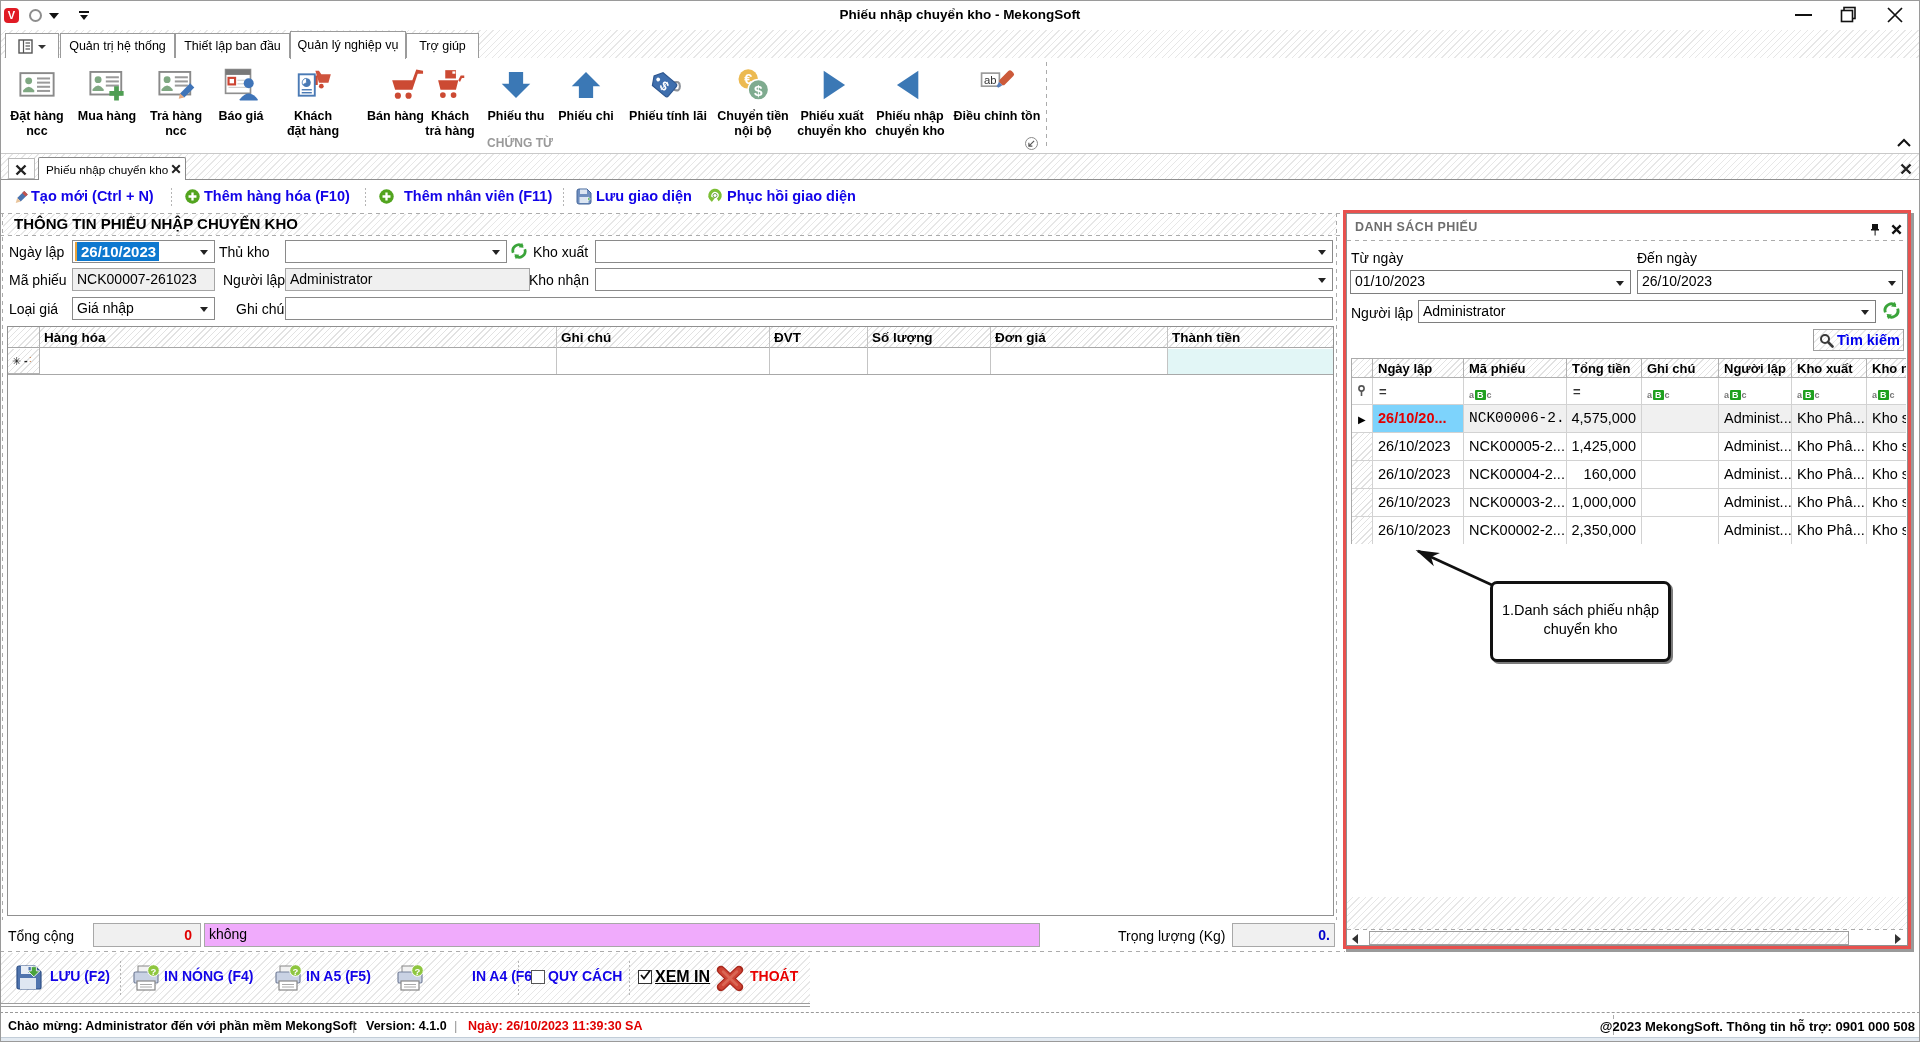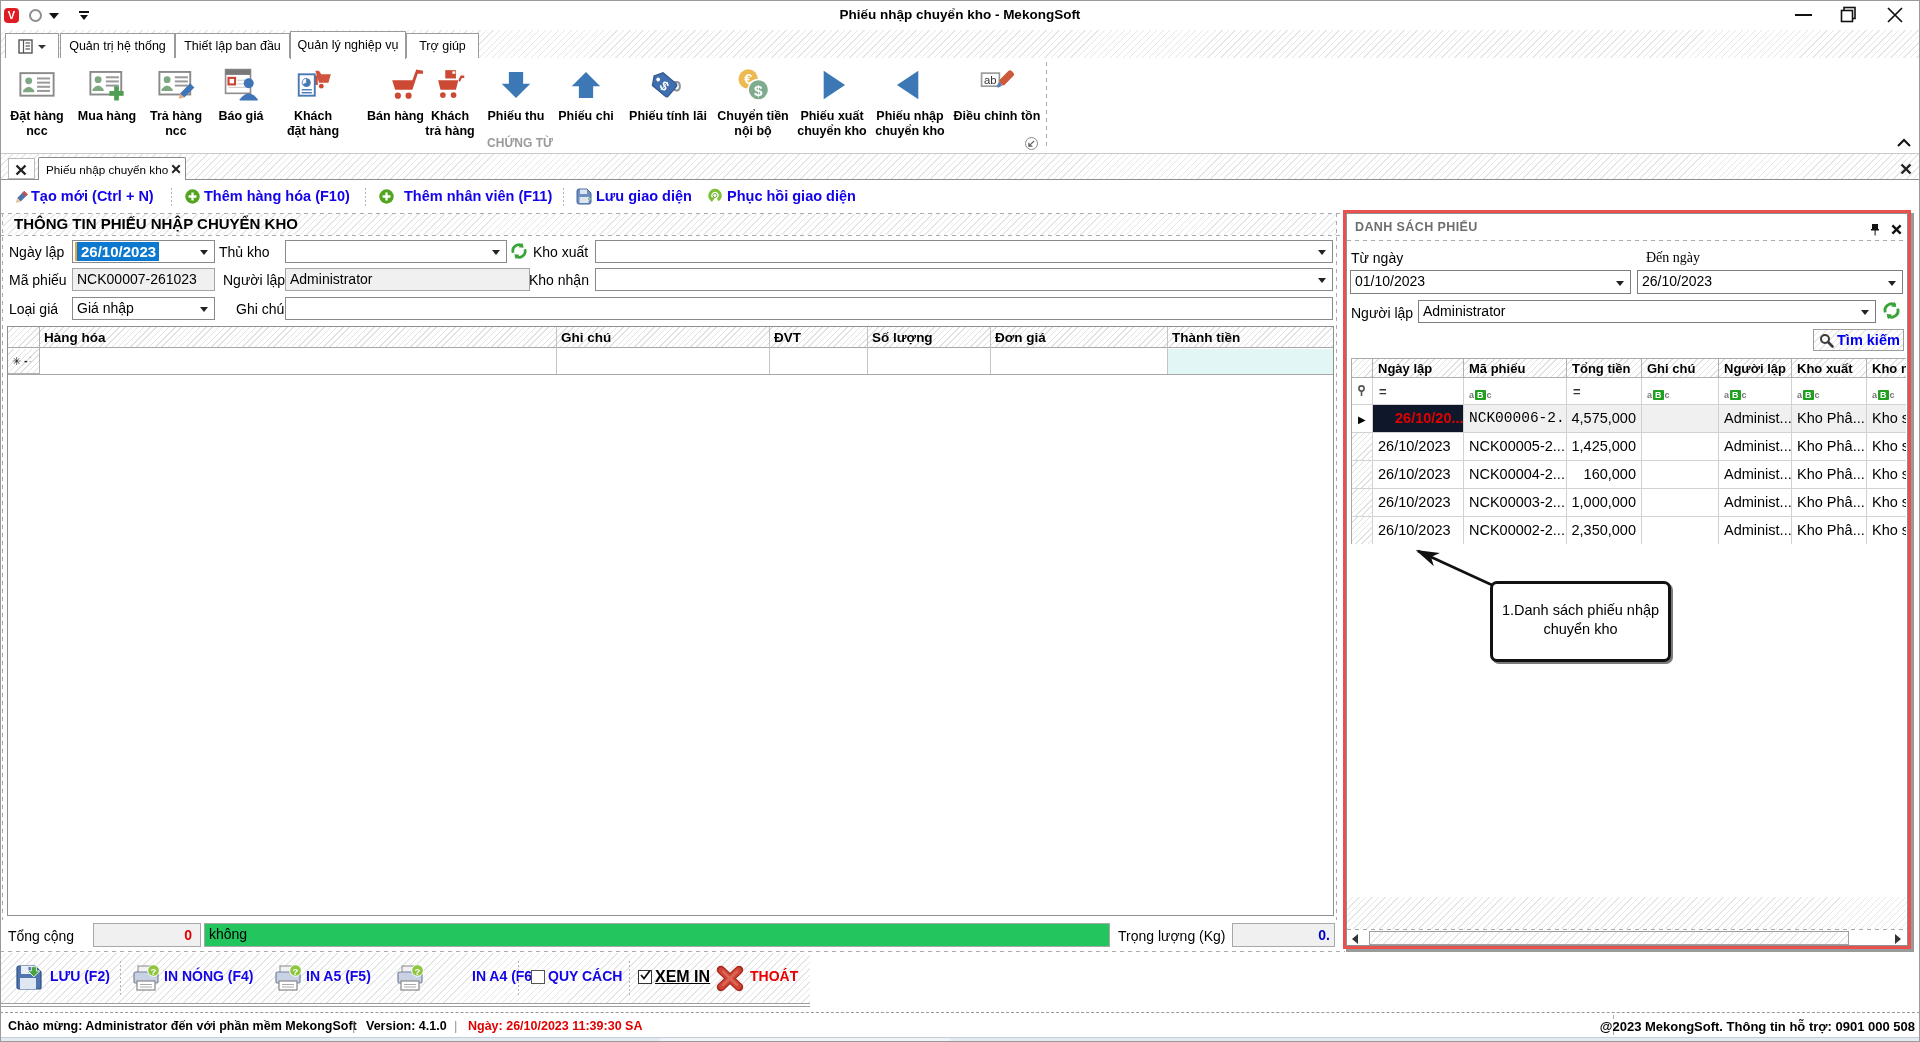--- a/index.html
+++ b/index.html
@@ -349,21 +349,21 @@
     </div>
   <div class="abs" style="left:0px;top:47px;width:1325px;height:1px;background:#a8a8a8;"></div>
   <div class="abs" style="left:1160px;top:22px;width:165px;height:25px;background:#e2f6f6;"></div>
 </div>
 
 <div class="abs" id="totalsrow" style="left:0;top:920px;width:1345px;height:32px;background:#fff;">
   <span class="lbl" style="left:8px;top:8px;">Tổng cộng</span>
   <div class="combo gray" style="left:93px;top:3px;width:108px;height:24px;border-color:#a8a8a8;">
       <span style="position:absolute;right:8px;top:1px;color:#e00000;font-weight:bold;">0</span>
     </div>
-  <div class="combo" style="left:204px;top:3px;width:906px;height:24px;border-color:#a8a8a8;background:#22c55e;">không</div>
+  <div class="combo" style="left:204px;top:3px;width:836px;height:24px;border-color:#a8a8a8;background:#f0abfc;">không</div>
   <span class="lbl" style="left:1118px;top:8px;">Trọng lượng (Kg)</span>
   <div class="combo gray" style="left:1232px;top:3px;width:103px;height:24px;border-color:#a8a8a8;">
       <span style="position:absolute;right:4px;top:1px;color:#0000cc;font-weight:bold;">0.</span>
     </div>
   <div class="abs dashline" style="left:0;top:31px;width:1345px;"></div>
 </div>
 
 <div class="abs hatch" id="toolstrip" style="left:0;top:953px;width:810px;height:51px;border-bottom:1px solid #9e9e9e;">
   <svg class="abs" style="left:14px;top:9px;" width="30" height="30" viewBox="0 0 30 30">
       <path d="M3,6 a2,2 0 0 1 2,-2 h16 l6,6 v15 a2,2 0 0 1 -2,2 h-20 a2,2 0 0 1 -2,-2 z" fill="#4f74ae" stroke="#2d4f86" stroke-width="1.2"></path>
@@ -429,21 +429,21 @@
   <div class="abs b" style="left:9px;top:7px;font-size:12.5px;color:#6e6e6e;letter-spacing:0.4px;">DANH SÁCH PHIẾU</div>
   <svg class="abs" style="left:524px;top:10px;" width="10" height="13" viewBox="0 0 10 13">
       <path d="M2,1 h6 v5 h1 v1.5 h-8 v-1.5 h1 z M4.6,7.5 h1 v5 h-1 z" fill="#111"></path>
     </svg>
   <svg class="abs" style="left:545px;top:11px;" width="11" height="11" viewBox="0 0 12 12">
       <path d="M1.5,1.5 L10.5,10.5 M10.5,1.5 L1.5,10.5" stroke="#111" stroke-width="2.6"></path>
     </svg>
   <div class="abs dashline" style="left:1px;top:27px;width:560px;"></div>
 
   <span class="lbl" style="left:5px;top:37px;">Từ ngày</span>
-  <span class="lbl" style="left:300px;top:37px;font-family:Liberation Serif, serif;">Đến ngày</span>
+  <span class="lbl" style="left:291px;top:37px;">Đến ngày</span>
   <div class="combo" style="left:4px;top:57px;width:281px;height:24px;border-color:#7e7e7e;">01/10/2023<i class="ddarr" style="top:9.5px;"></i></div>
   <div class="combo" style="left:291px;top:57px;width:266px;height:24px;border-color:#7e7e7e;">26/10/2023<i class="ddarr" style="top:9.5px;"></i></div>
   <span class="lbl" style="left:5px;top:92px;">Người lập</span>
   <div class="combo" style="left:72px;top:87px;width:458px;height:23px;border-color:#7e7e7e;">Administrator<i class="ddarr"></i></div>
   <svg class="abs" style="left:536px;top:88px;" width="19" height="19" viewBox="0 0 18 18">
       <path d="M3.2,10.8 a6,6 0 0 1 9.5,-6.6" fill="none" stroke="#3aa43a" stroke-width="2.7"></path>
       <path d="M12.2,0.8 l1.4,5 -5,-0.6 z" fill="#3aa43a"></path>
       <path d="M14.8,7.2 a6,6 0 0 1 -9.5,6.6" fill="none" stroke="#3aa43a" stroke-width="2.7"></path>
       <path d="M5.8,17.2 l-1.4,-5 5,0.6 z" fill="#3aa43a"></path>
     </svg>
@@ -475,21 +475,21 @@
         <div style="width:103px;" class="fc"><span class="abc"><i>a</i><em>B</em><i>c</i></span></div>
         <div style="width:75px;" class="fc"><span class="eq">=</span></div>
         <div style="width:77px;" class="fc"><span class="abc"><i>a</i><em>B</em><i>c</i></span></div>
         <div style="width:73px;" class="fc"><span class="abc"><i>a</i><em>B</em><i>c</i></span></div>
         <div style="width:75px;" class="fc"><span class="abc"><i>a</i><em>B</em><i>c</i></span></div>
         <div style="width:45px;" class="fc"><span class="abc"><i>a</i><em>B</em><i>c</i></span></div>
     </div>
     <div style="display:flex;height:28px;" class="rgrow sel">
       <div style="width:21px;" class="dc rh"><span style="margin-left:6px;font-size:10px;">▶</span></div>
         <div style="width:91px;" class="dc">
-          <span class="b" style="background:#0f172a;color:#e00000;display:block;height:27px;line-height:27px;padding-left:22px;margin-left:-5px;width:91px;">26/10/20...</span>
+          <span class="b" style="background:#7dd3fc;color:#e00000;display:block;height:27px;line-height:27px;padding-left:5px;margin-left:-5px;width:91px;">26/10/20...</span>
         </div>
         <div style="width:103px;font-family:Liberation Mono, monospace;" class="dc">NCK00006-2...</div>
         <div style="width:75px;text-align:right;padding-right:5px;padding-left:0;" class="dc">4,575,000</div>
         <div style="width:77px;" class="dc"></div>
         <div style="width:73px;" class="dc">Administ...</div>
         <div style="width:75px;" class="dc">Kho Phâ...</div>
         <div style="width:45px;" class="dc">Kho s</div>
     </div>
     <div style="display:flex;height:28px;" class="rgrow">
       <div style="width:21px;" class="dc rh hatchd"></div>

